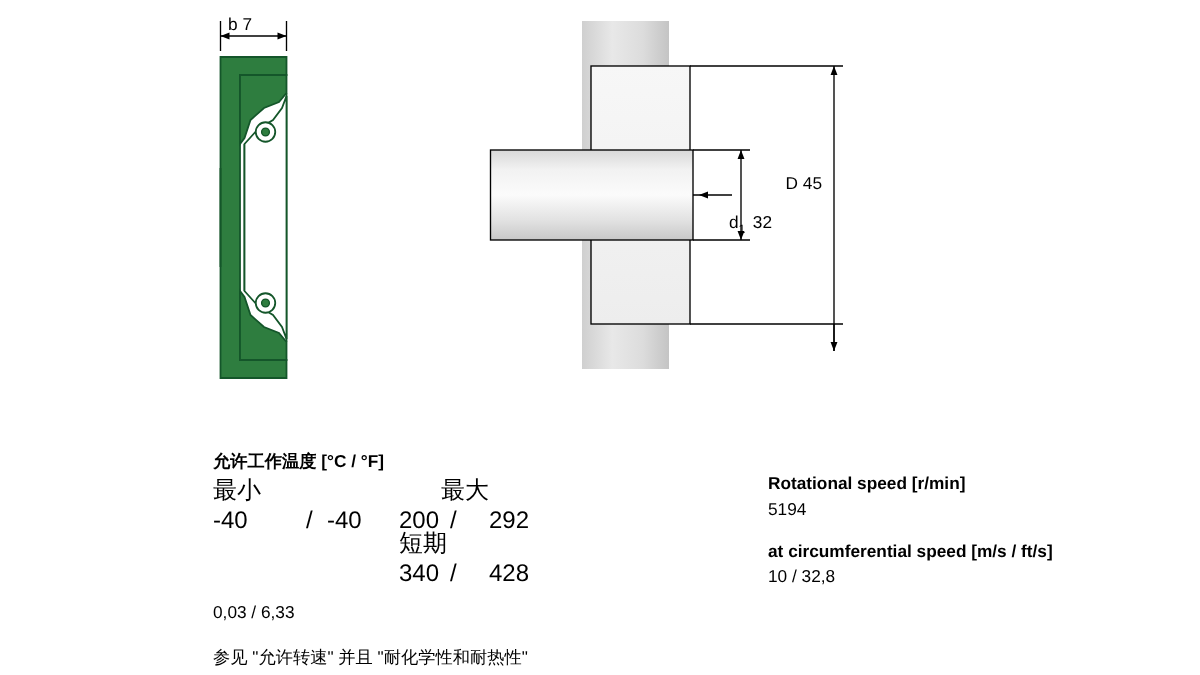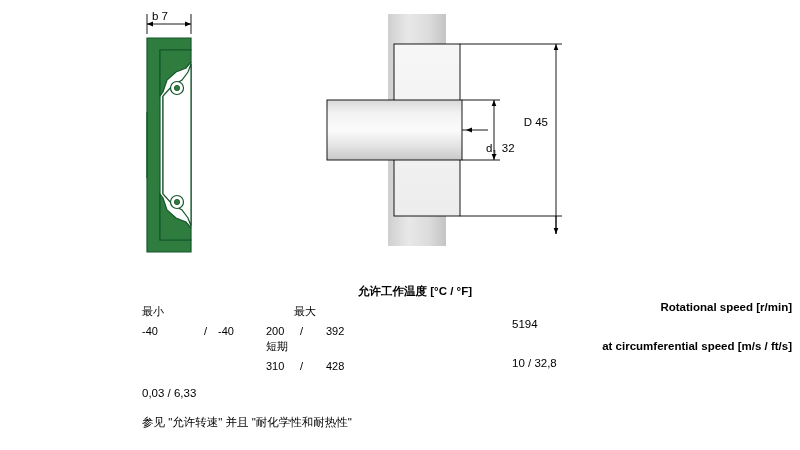--- a/index.html
+++ b/index.html
@@ -40,31 +40,30 @@
   .specs-right {
     position: absolute;
     left: 512px;
     top: 301px;
     width: 280px;
   }
   .spec-head {
     font-size: 11.5px;
     font-weight: bold;
     color: #000;
-    margin: 0 0 5px 0;
+    margin: 16px 0 5px 0;
     letter-spacing: 0;
-    text-align: right;
   }
   .spec-val {
     font-size: 11.5px;
     margin: 0 0 2px 0;
   }
   .row {
     display: flex;
-    font-size: 11px;
+    font-size: 16px;
     line-height: 15px;
   }
   .col-a { width: 62px; }
   .col-b { width: 90px; }
   .col-c { width: 60px; }
   .gap-s { height: 5px; }
   .gap-m { height: 13px; }
   .note {
     font-size: 11.5px;
     margin-top: 16px;
@@ -180,37 +179,37 @@
     </div>
 
     <div class="gap-s"></div>
 
     <div class="row">
       <div class="col-a">-40</div>
       <div style="width:14px">/</div>
       <div style="width:48px">-40</div>
       <div style="width:34px">200</div>
       <div style="width:26px">/</div>
-      <div style="width:40px">392</div>
+      <div style="width:40px">292</div>
     </div>
 
     <div class="row">
       <div class="col-a"></div>
       <div style="width:14px"></div>
       <div style="width:48px"></div>
       <div style="width:100px">短期</div>
     </div>
 
     <div class="gap-s"></div>
 
     <div class="row">
       <div class="col-a"></div>
       <div style="width:14px"></div>
       <div style="width:48px"></div>
-      <div style="width:34px">310</div>
+      <div style="width:34px">340</div>
       <div style="width:26px">/</div>
       <div style="width:40px">428</div>
     </div>
 
     <div class="gap-m"></div>
 
     <div class="spec-val">0,03  /  6,33</div>
 
     <div class="note">参见 "允许转速" 并且 "耐化学性和耐热性"</div>
   </div>

